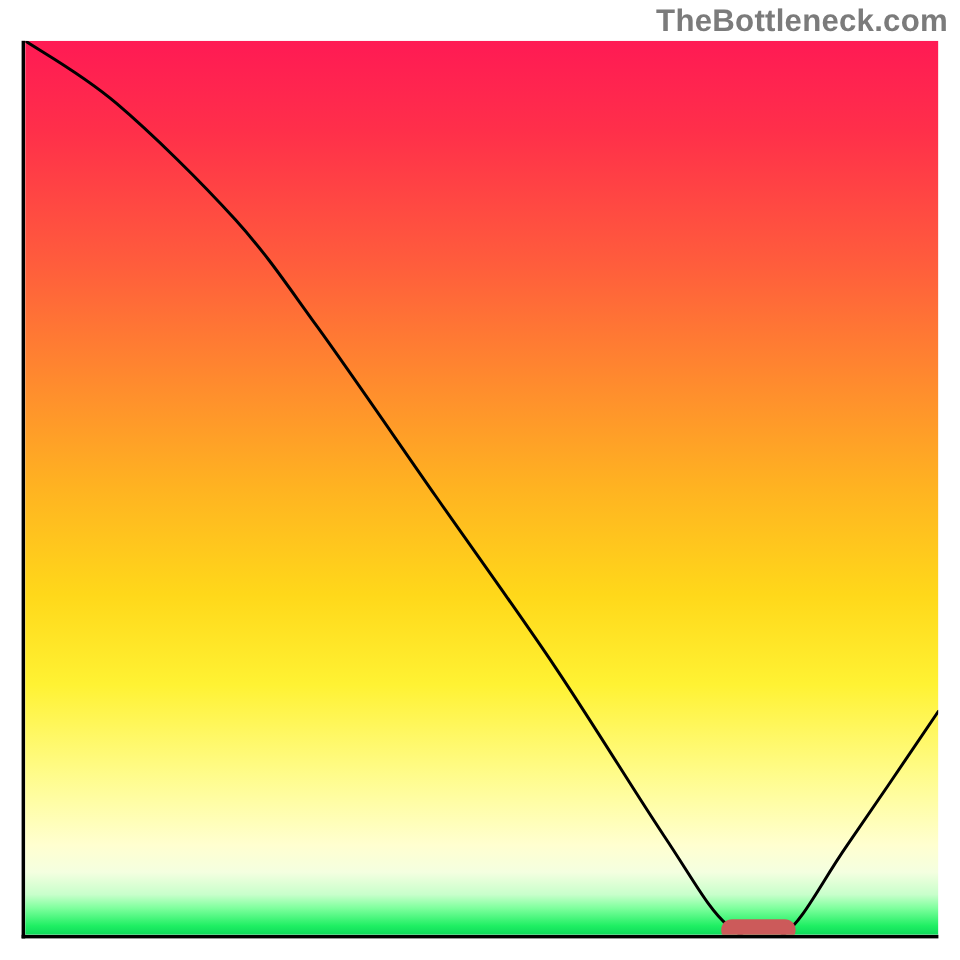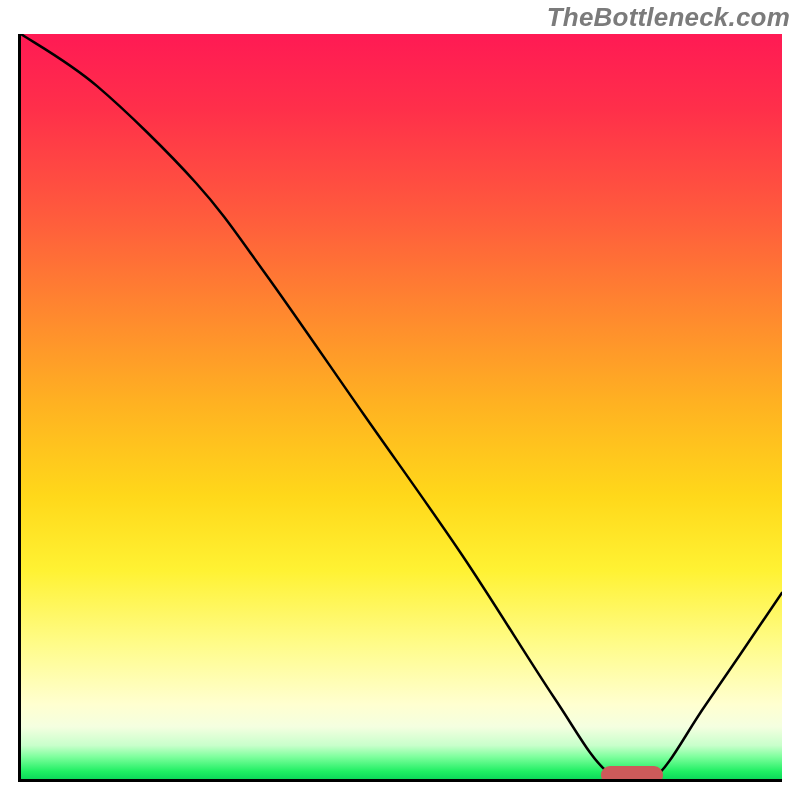--- a/index.html
+++ b/index.html
@@ -8,21 +8,20 @@
     width: 800px;
     height: 800px;
     overflow: hidden;
     background: #ffffff;
     font-family: Arial, Helvetica, sans-serif;
   }
   .wrap {
     position: relative;
     width: 800px;
     height: 800px;
-    font-style: italic;
   }
   .attribution {
     position: absolute;
     top: 2px;
     right: 10px;
     font-size: 26px;
     font-weight: 600;
     color: #7b7b7b;
     letter-spacing: 0.2px;
   }

